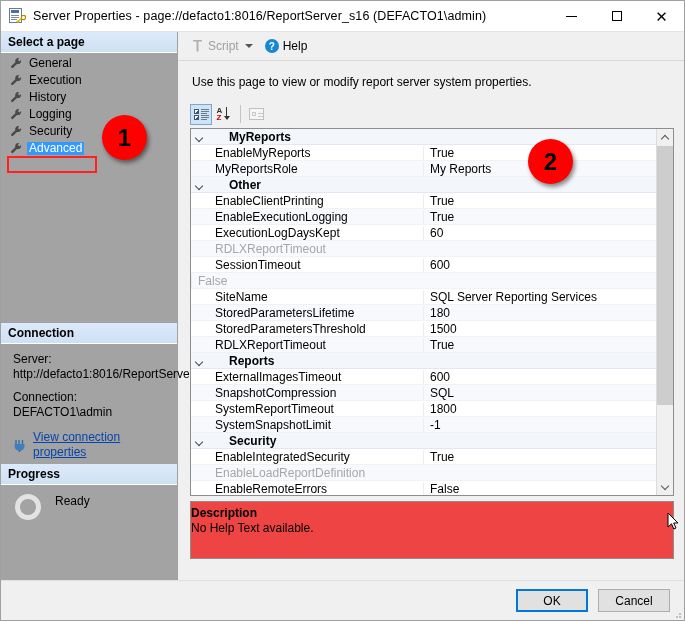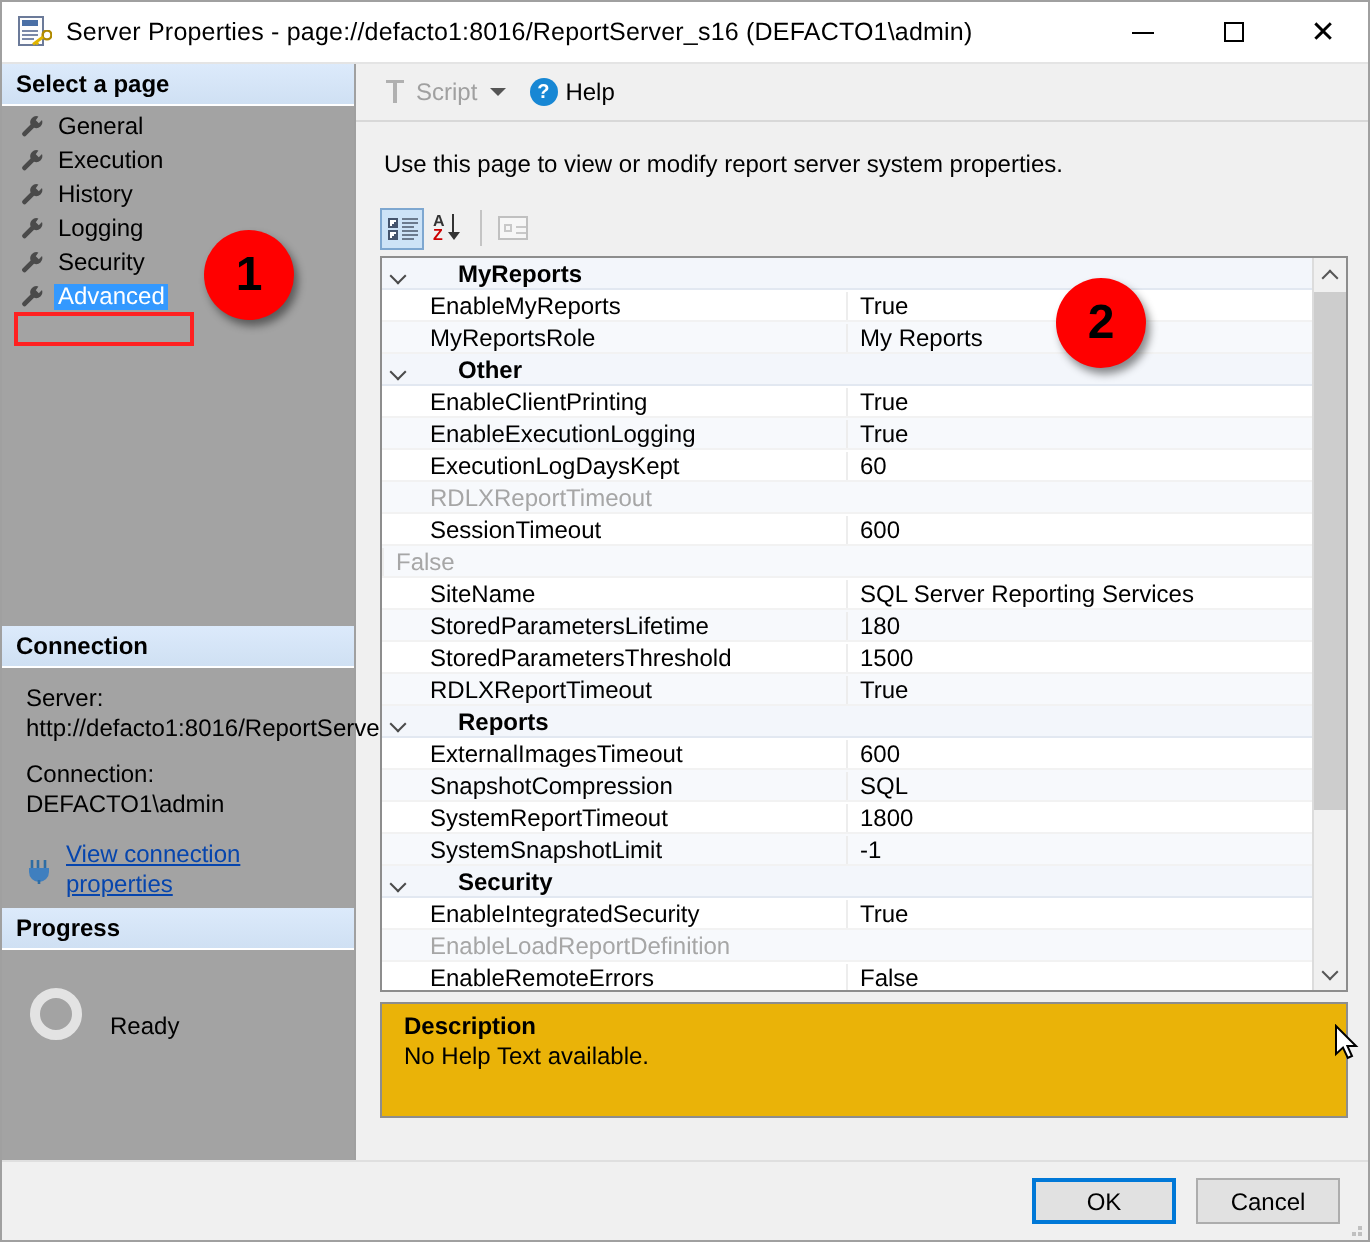--- a/index.html
+++ b/index.html
@@ -72,21 +72,21 @@
     position:absolute;left:6px;top:124px;width:90px;height:17px;
     border:2px solid #ff2020;box-sizing:border-box;
   }
   .spacer{flex:1 1 auto;}
   .conn-body{padding:8px 10px 4px 12px;font-size:12px;line-height:15px;}
   .conn-body .lbl{white-space:nowrap;}
   .conn-gap{height:8px;}
   .conn-link-row{display:flex;align-items:center;margin-top:10px;}
   .conn-ico{width:15px;height:13px;flex:0 0 15px;margin-right:5px;position:relative;}
   .conn-link{color:#0645ad;text-decoration:underline;font-size:12px;cursor:pointer;}
-  .prog-body{display:flex;align-items:flex-end;padding:19px 0 0 14px;}
+  .prog-body{display:flex;align-items:flex-start;padding:9px 0 0 14px;}
   .spinner{
     width:26px;height:26px;flex:0 0 26px;border-radius:50%;
     border:5px solid #e3e3e3;box-sizing:border-box;margin-right:14px;
   }
   .prog-text{font-size:12px;}
 
   
   .rightpane{flex:1 1 auto;display:flex;flex-direction:column;min-width:0;background:#f0f0f0;}
   .toolbar{
     height:28px;flex:0 0 28px;display:flex;align-items:center;padding-left:8px;
@@ -172,22 +172,22 @@
     border-left:1.6px solid #555;border-top:1.6px solid #555;transform:rotate(45deg);
   }
   .sb-arrow.down i:before{
     content:"";position:absolute;left:0;top:0;width:5px;height:5px;
     border-left:1.6px solid #555;border-bottom:1.6px solid #555;transform:rotate(-45deg);
   }
   .sb-track{flex:1 1 auto;position:relative;background:#f0f0f0;}
   .sb-thumb{position:absolute;left:0;top:0;width:100%;height:78%;background:#cdcdcd;}
 
   .desc{
-    flex:0 0 58px;margin-top:5px;border:1px solid #8d8d8d;background:#eab308;
-    box-sizing:border-box;padding:4px 11px;
+    flex:0 0 58px;margin-top:5px;border:1px solid #8d8d8d;background:#ef4444;
+    box-sizing:border-box;padding:4px 0;
   }
   .desc-title{font-weight:bold;font-size:12px;}
   .desc-text{font-size:12px;margin-top:1px;}
 
   
   .footer{
     flex:0 0 40px;height:40px;background:#f0f0f0;border-top:1px solid #dfdfdf;
     display:flex;align-items:center;justify-content:flex-end;padding-right:14px;
     box-sizing:border-box;position:relative;
   }

